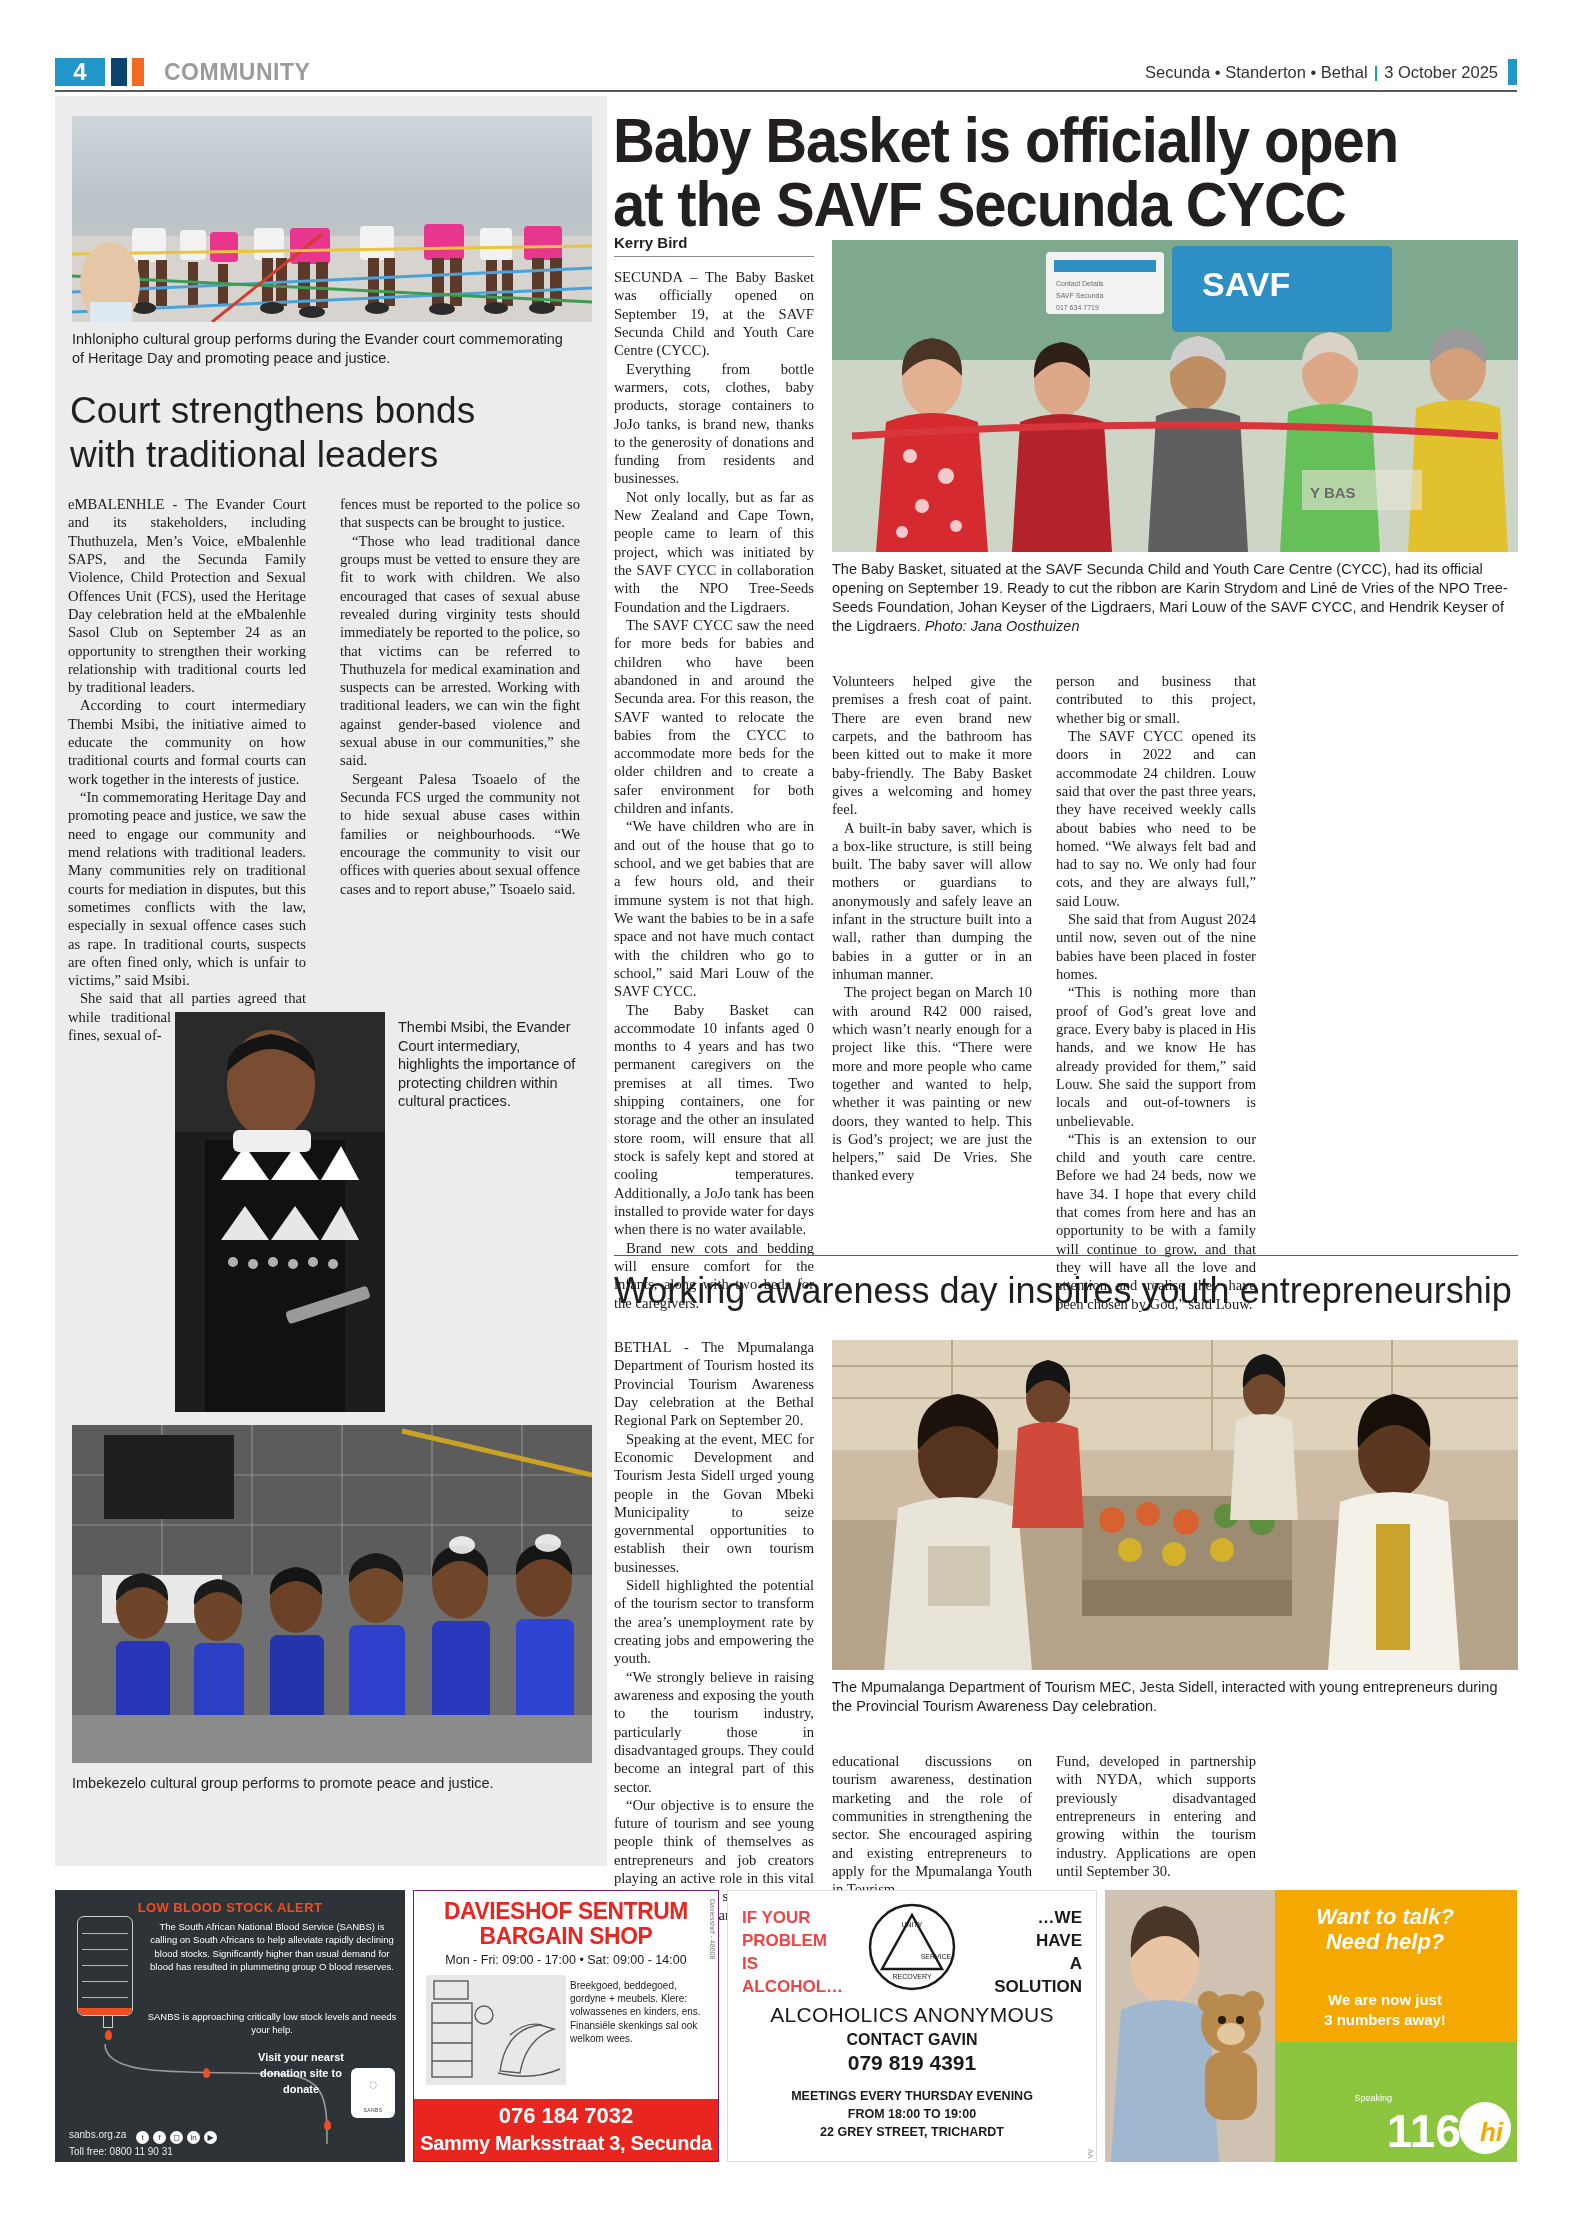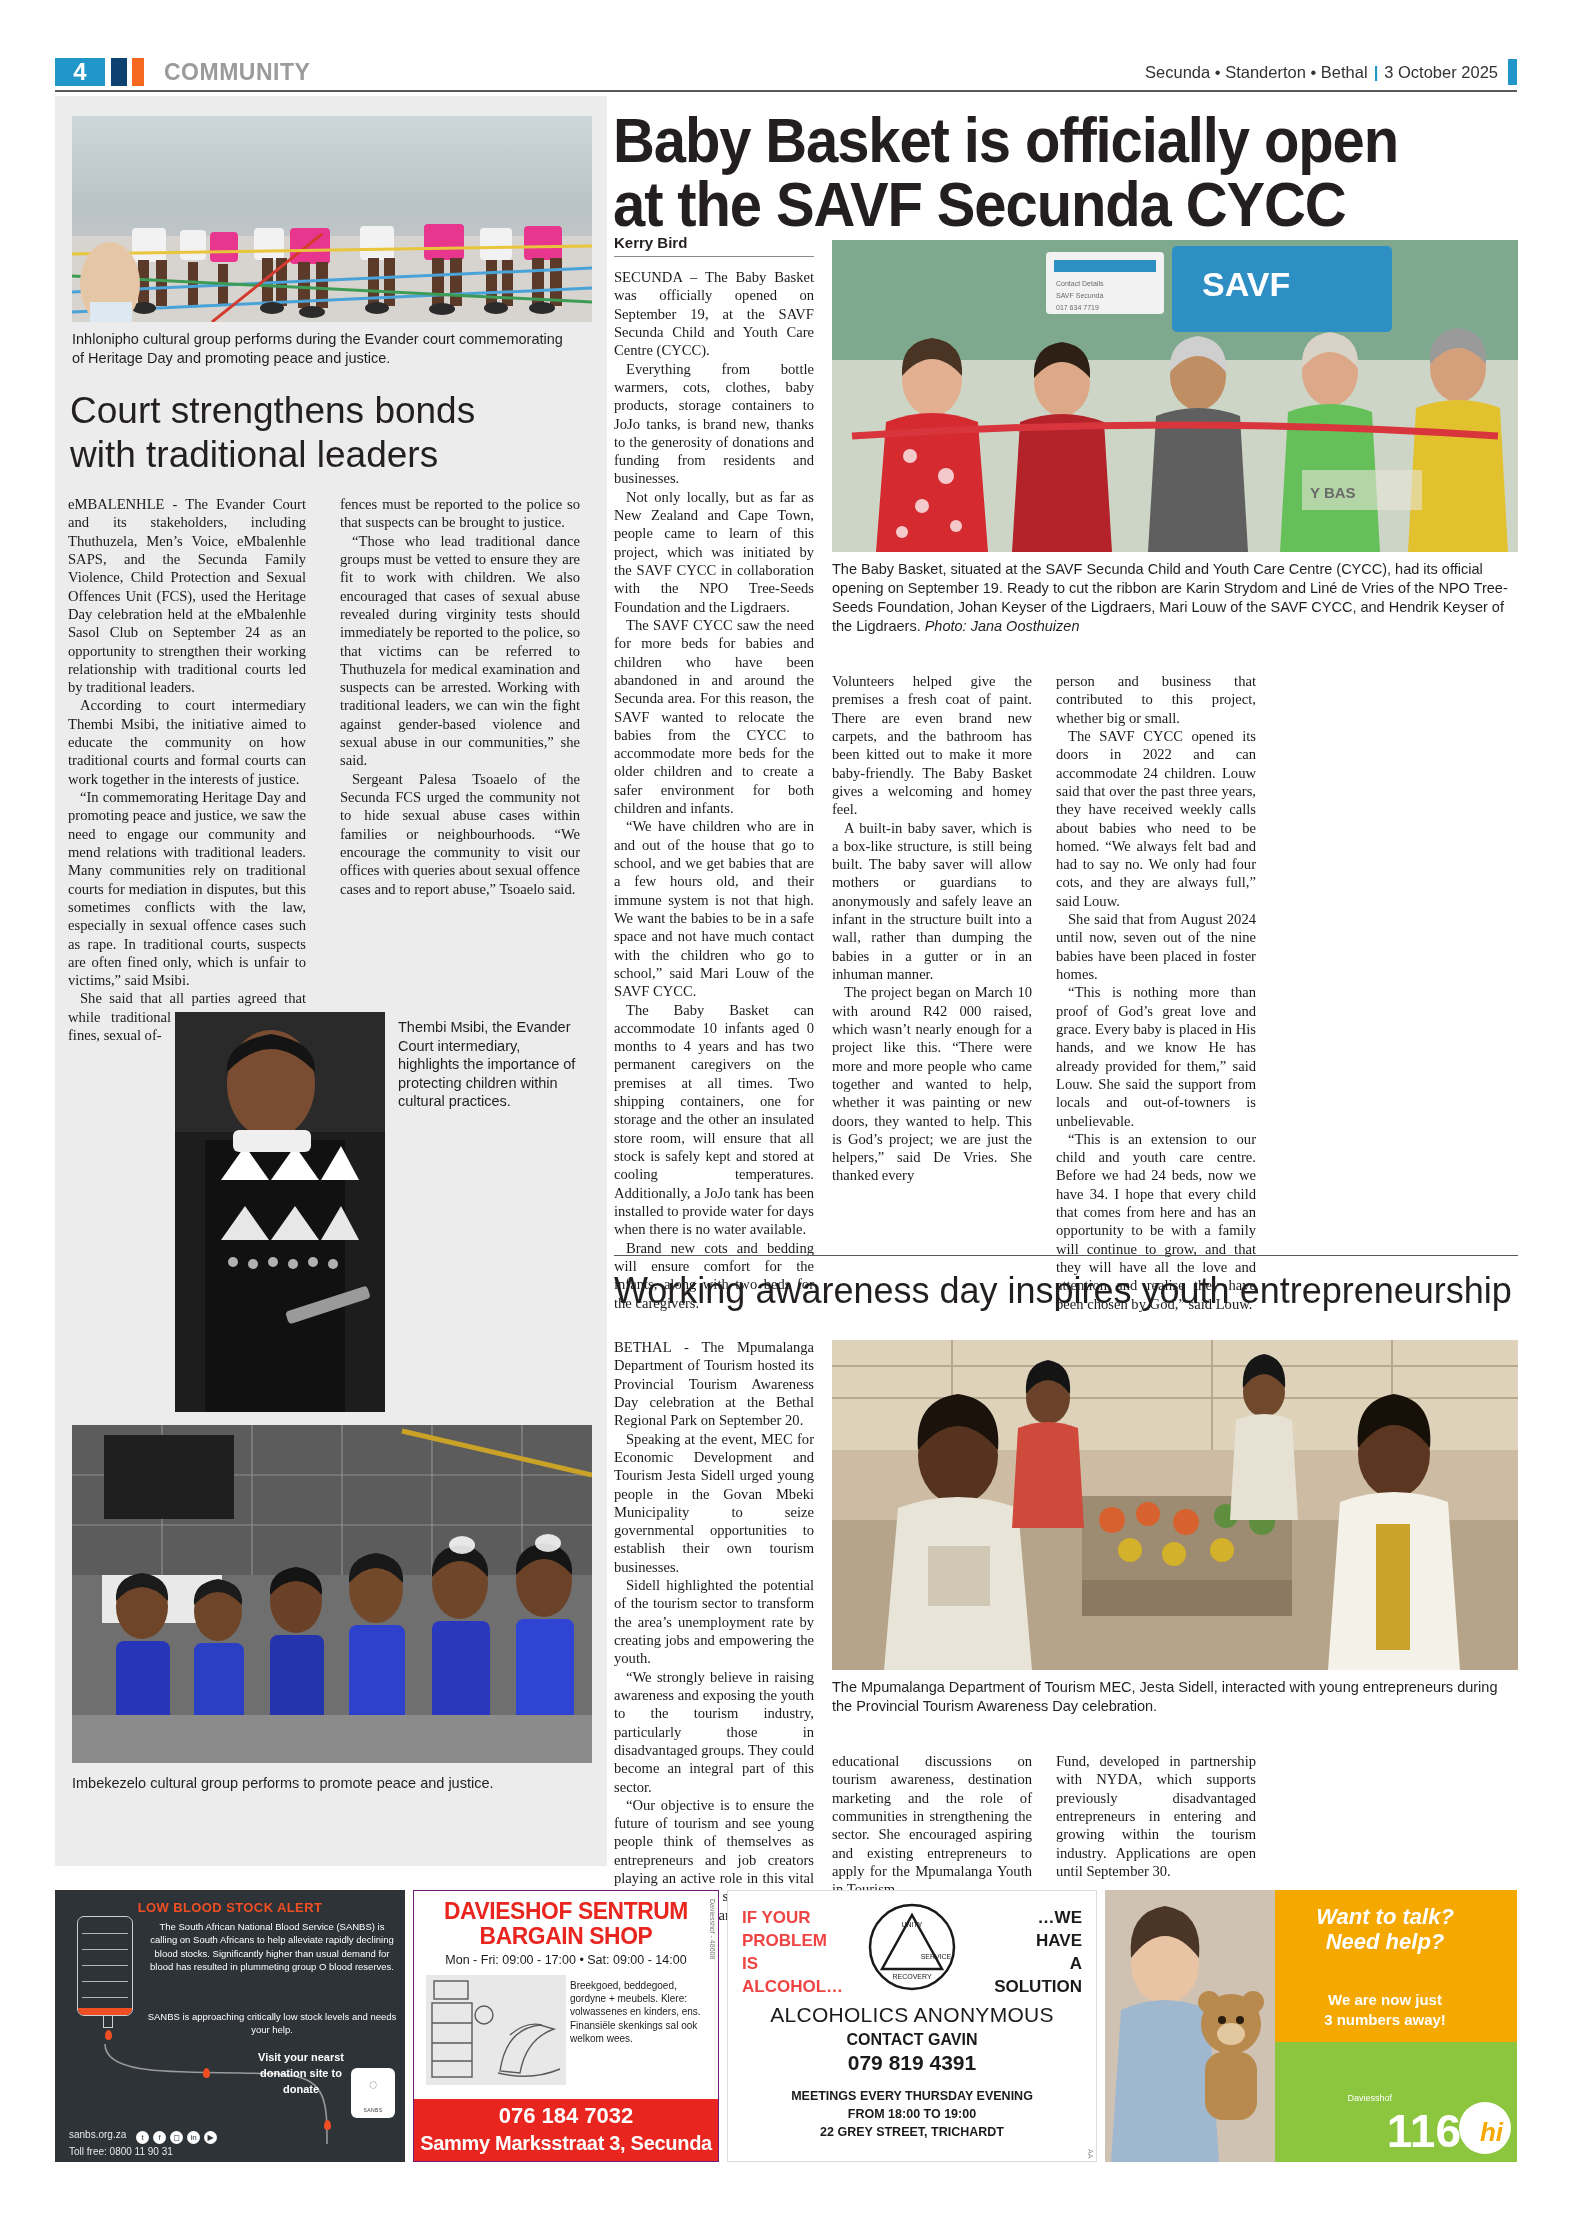--- a/index.html
+++ b/index.html
@@ -770,20 +770,20 @@
         </svg>
       </div>
       <div class="want">
         <div>Want to talk?</div>
         <div>Need help?</div>
       </div>
       <div class="now">
         <div>We are now just</div>
         <div>3 numbers away!</div>
       </div>
-      <div class="brand">Daviesshof</div>
+      <div class="brand">Speaking</div>
       <div class="bignum">116</div>
       <div class="hi-circle"></div>
       <div class="hi">hi</div>
     </div>
   </div>
 
 </div>
 
 </body></html>

